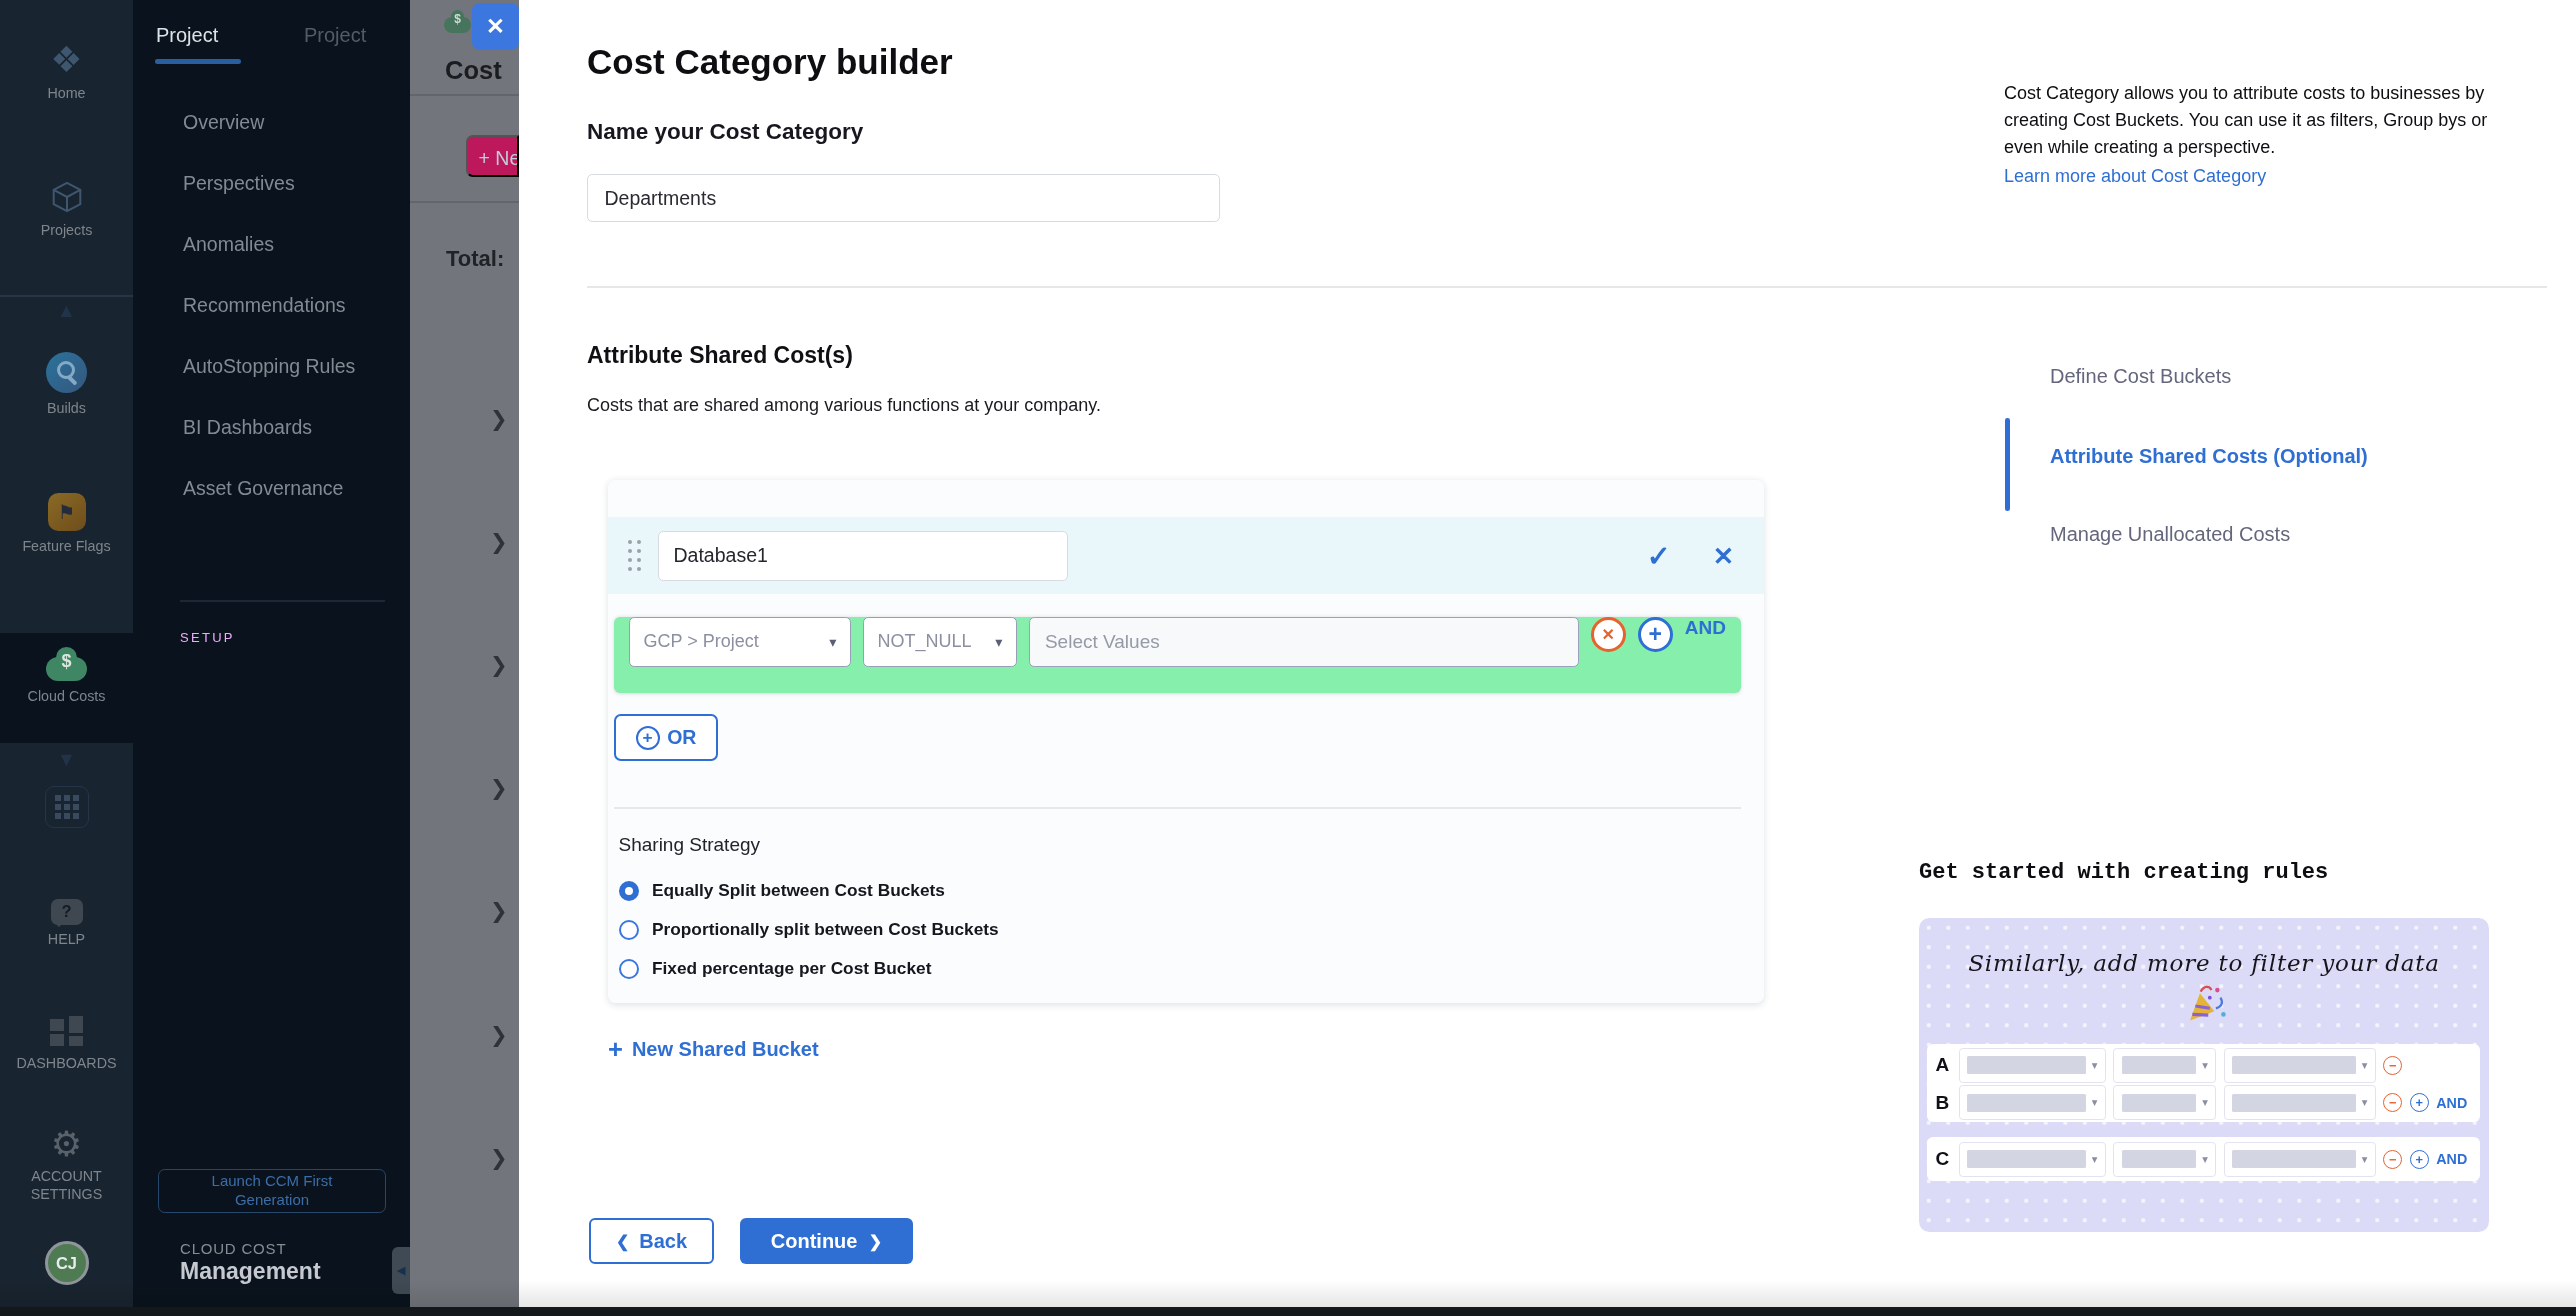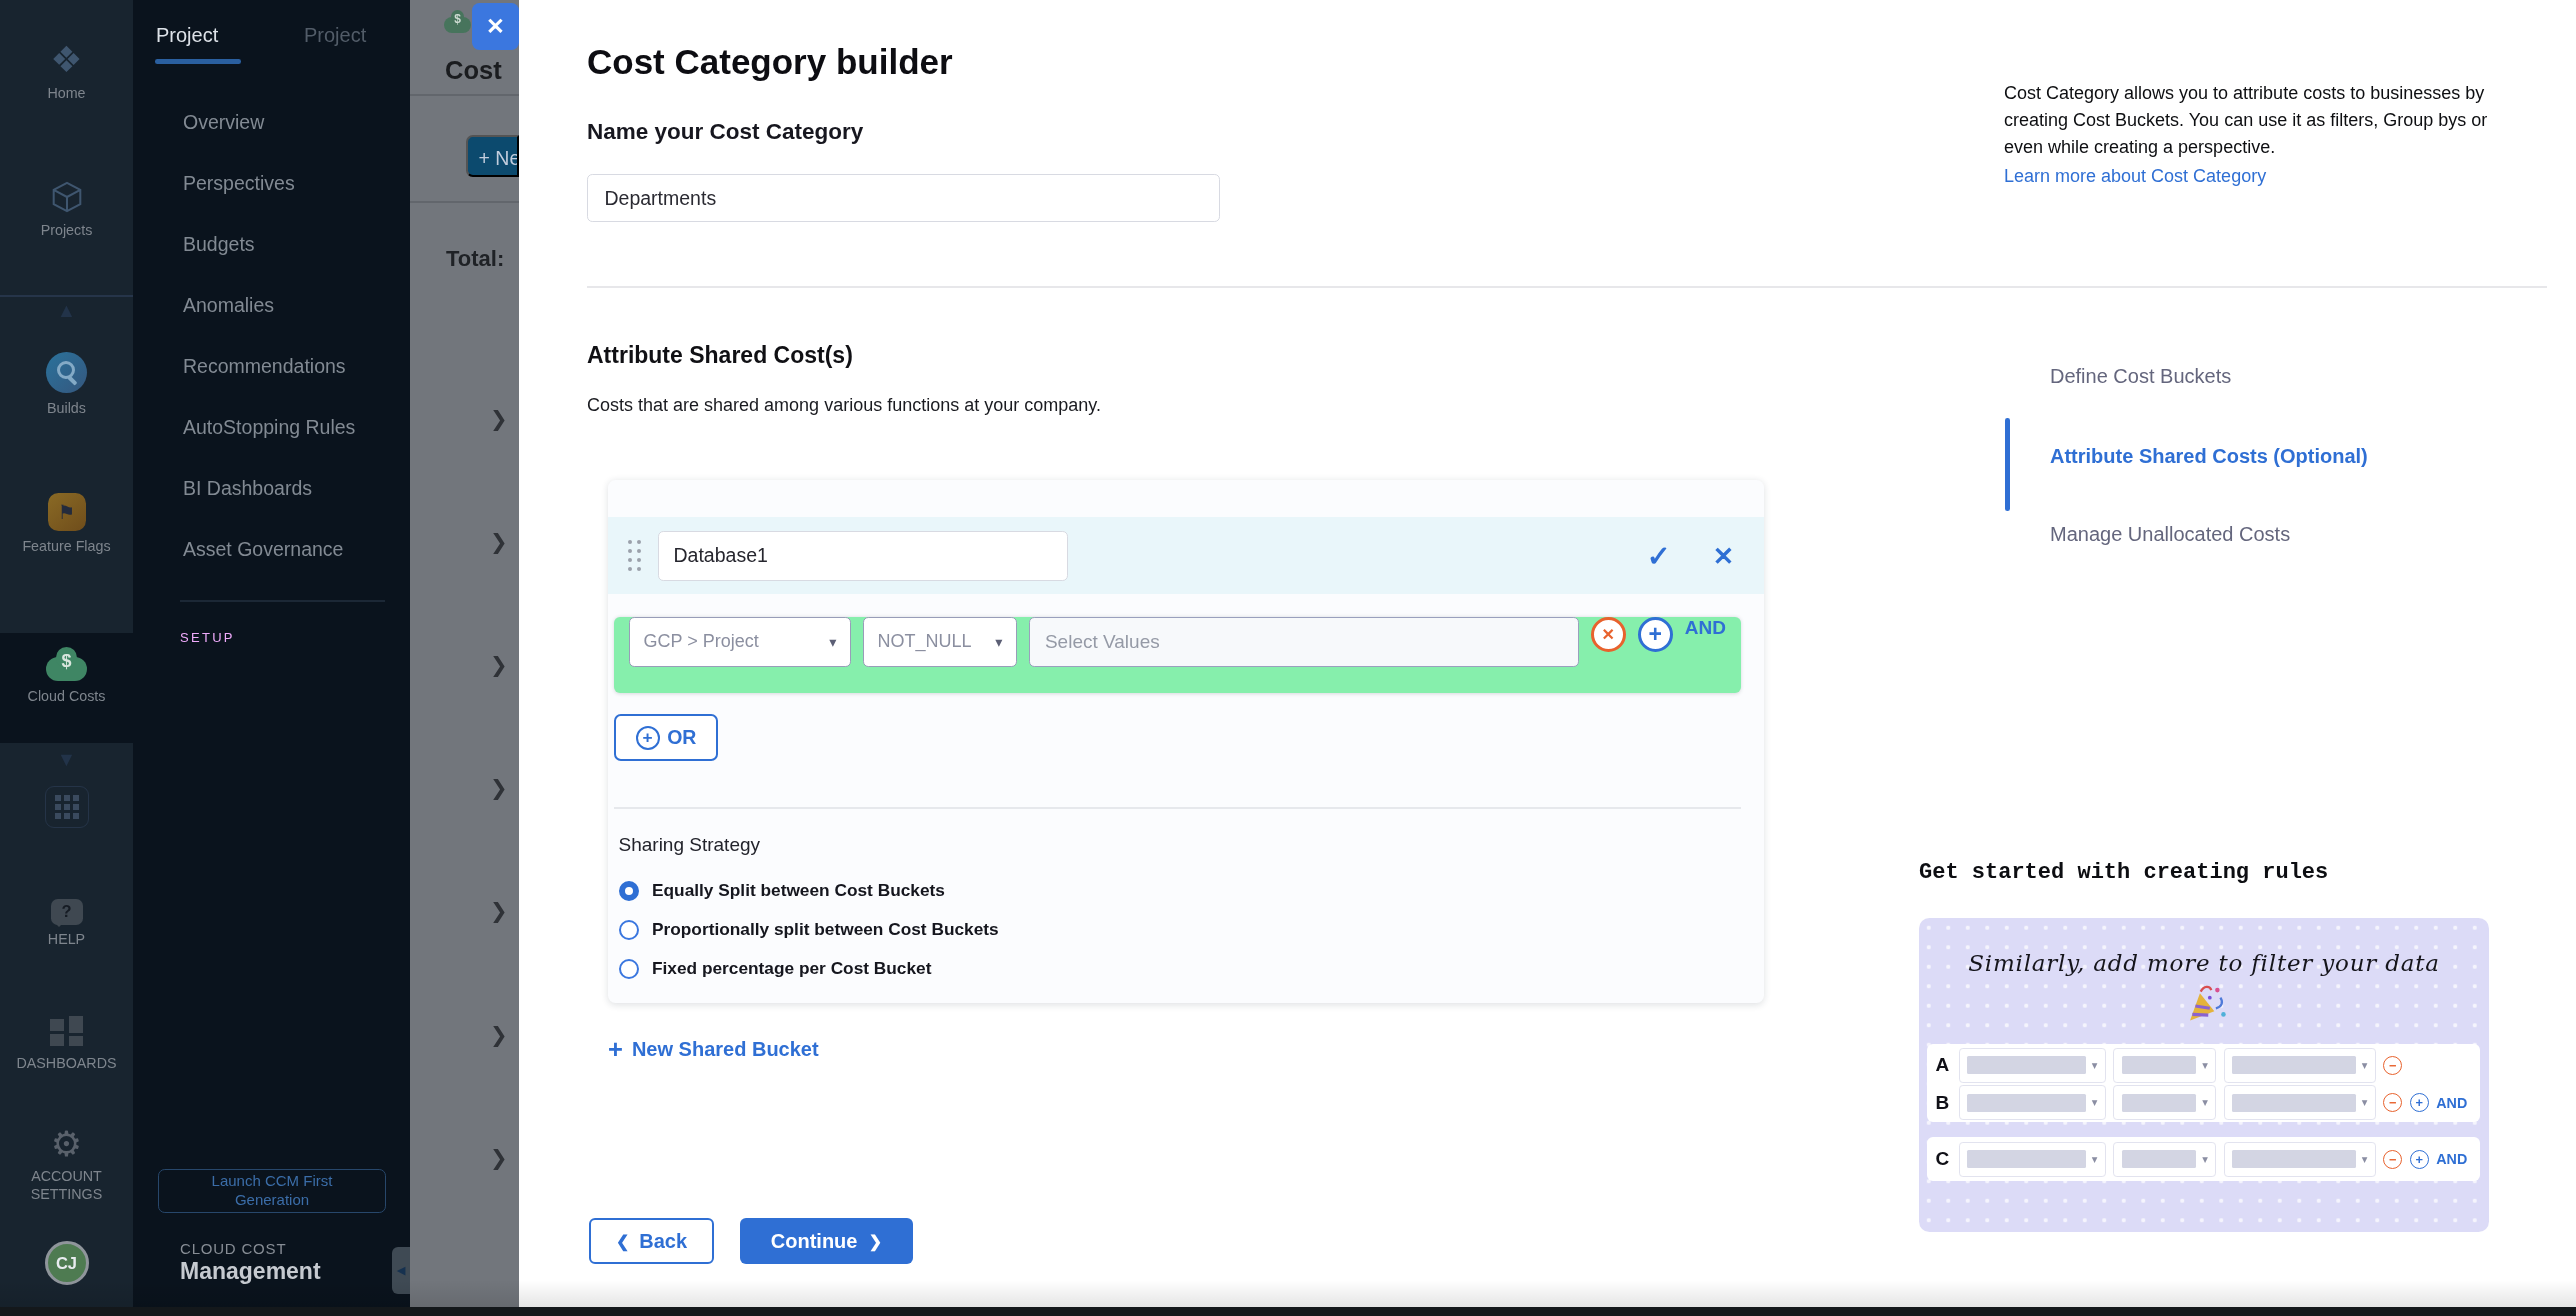--- a/index.html
+++ b/index.html
@@ -51,21 +51,21 @@
   .mn-collapse { position:absolute; left:259px; top:1247px; width:18px; height:47px; background:#3f4a54; border-radius:6px 0 0 6px; display:flex; align-items:center; justify-content:center; color:#16314f; font-size:11.3px; }
 
   
   .bg-page { position:absolute; left:410px; top:0; width:109px; height:100%; background:#72767c; overflow:hidden; }
   .bgp-cloud { position:absolute; left:34px; top:16.5px; width:27px; height:16.5px; background:#47745c; border-radius:8.3px; }
   .bgp-cloud::before { content:""; position:absolute; width:13.5px; height:13.5px; background:#47745c; border-radius:50%; top:-6.8px; left:6.8px; }
   .bgp-cloud .dollar { position:absolute; left:0; top:-4.5px; width:100%; text-align:center; color:#cfdcd3; font-size:12px; font-weight:bold; }
   .bgp-title { position:absolute; left:35px; top:56px; font-size:25.5px; font-weight:700; color:#1a1c1f; white-space:nowrap; }
   .bgp-div1 { position:absolute; left:0; right:0; top:94px; height:1.5px; background:#62666c; }
   .bgp-div2 { position:absolute; left:0; right:0; top:201px; height:1.5px; background:#62666c; }
-  .bgp-new { position:absolute; left:56px; top:135px; width:53px; height:42px; background:#0c4a6e; border-radius:6.8px 0 0 6.8px; color:#c2cddd; font-size:19.5px; line-height:42px; padding-left:10.5px; white-space:nowrap; overflow:hidden; }
+  .bgp-new { position:absolute; left:56px; top:135px; width:53px; height:42px; background:#be185d; border-radius:6.8px 0 0 6.8px; color:#c2cddd; font-size:19.5px; line-height:42px; padding-left:10.5px; white-space:nowrap; overflow:hidden; }
   .bgp-total { position:absolute; left:36px; top:246px; font-size:22px; font-weight:700; color:#1f2226; }
   .bgp-chev { position:absolute; left:80px; font-size:21px; color:#2f3237; }
 
   
   .drawer { position:absolute; left:519px; top:0; width:2057px; height:1317px; background:#fff; }
   .close-btn { position:absolute; left:472px; top:3px; width:47px; height:47px; background:#3b77df; border-radius:7.5px; color:#fff; font-size:22.5px; font-weight:700; display:flex; align-items:center; justify-content:center; border:none; }
   .dw-title { position:absolute; left:68px; top:42px; font-size:35px; font-weight:700; color:#0d0d12; }
   .dw-name-label { position:absolute; left:68px; top:119px; font-size:22.5px; font-weight:700; color:#17171f; }
   .dw-name-input { position:absolute; left:68px; top:174px; width:633px; height:48px; border:1.5px solid #d8dae2; border-radius:5.3px; font-size:19.5px; color:#2a2a32; padding:0 16.5px; font-family:"Liberation Sans", sans-serif; background:#fff; }
   .dw-info { position:absolute; left:1485px; top:80px; width:505px; font-size:18px; line-height:27px; color:#0e0f12; }
@@ -223,21 +223,20 @@
   </nav>
 
   <nav class="module-nav">
     <span class="mn-tab-account">Project</span>
     <span class="mn-tab-underline"></span>
     <span class="mn-tab-project">Project</span>
 
     <ul class="mn-list">
       <li>Overview</li>
       <li>Perspectives</li>
-      <li>Budgets</li>
       <li>Anomalies</li>
       <li>Recommendations</li>
       <li>AutoStopping Rules</li>
       <li>BI Dashboards</li>
       <li>Asset Governance</li>
     </ul>
 
     <div class="mn-div"></div>
     <span class="mn-setup">SETUP</span>
     <span class="mn-setup-chev">▾</span>

